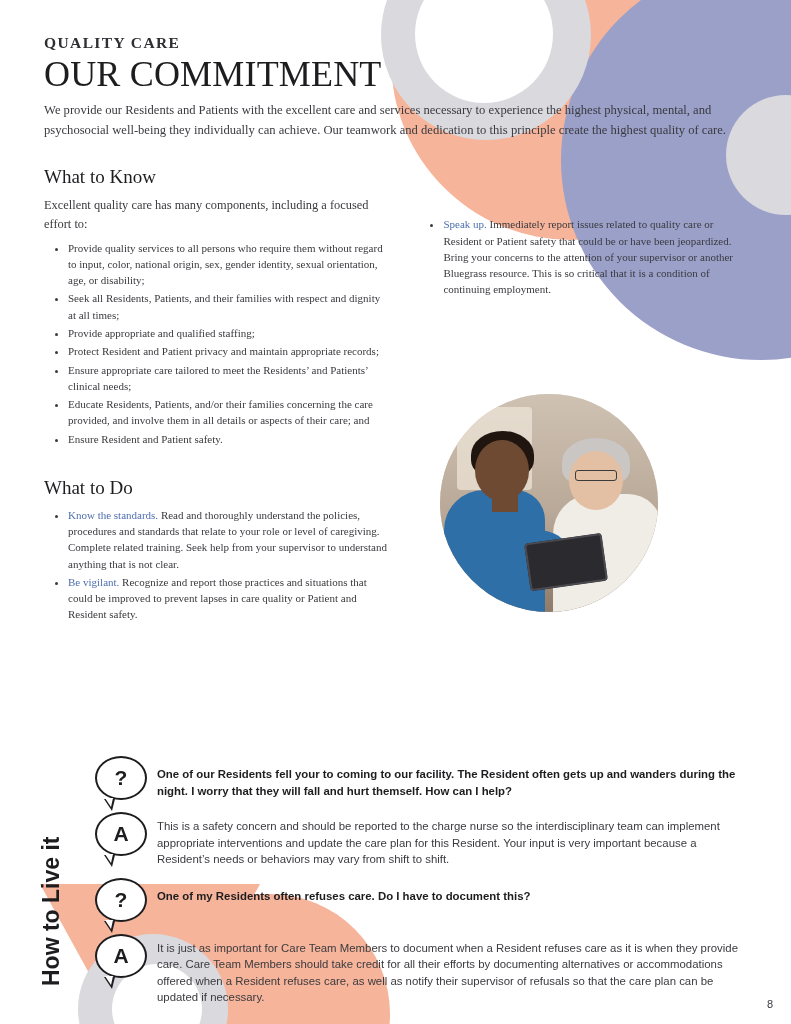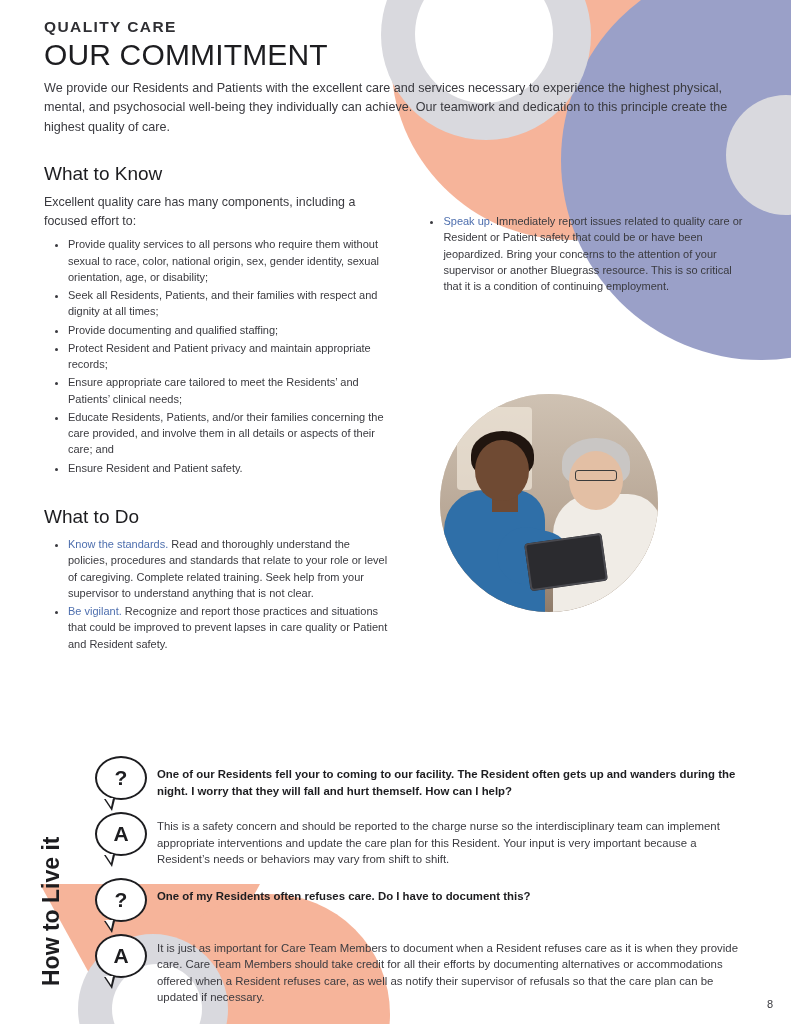--- a/index.html
+++ b/index.html
@@ -75,31 +75,31 @@
     background: #d9d9de;
   }
   #deco-white-bottom {
     bottom: -30px; left: 112px;
     width: 90px; height: 90px;
     border-radius: 50%;
     background: #ffffff;
   }
 
   
-  .page { position: relative; z-index: 5; padding: 12px 44px 0 44px; }
+  .page { position: relative; z-index: 5; padding: 28px 44px 0 44px; font-family: Liberation Serif, serif; }
 
   .eyebrow {
     font-size: 15.5px;
     font-weight: bold;
     letter-spacing: 0.09em;
     color: #2f2f33;
     margin: 6px 0 2px 0;
   }
   .title {
-    font-size: 30px;
+    font-size: 36px;
     font-weight: normal;
     letter-spacing: 0.005em;
     color: #1d1d20;
     margin: 0 0 6px 0;
     line-height: 1.15;
   }
   .intro {
     font-size: 12.6px;
     line-height: 1.55;
     color: #3a3a3f;
@@ -254,23 +254,23 @@
   <div class="eyebrow">QUALITY CARE</div>
   <h1 class="title">OUR COMMITMENT</h1>
   <p class="intro">We provide our Residents and Patients with the excellent care and services necessary to experience the highest physical, mental, and psychosocial well-being they individually can achieve. Our teamwork and dedication to this principle create the highest quality of care.</p>
 
   <h2 class="section">What to Know</h2>
 
   <div class="cols">
     <div class="col-left">
       <p class="lead">Excellent quality care has many components, including a focused effort to:</p>
       <ul class="bullets">
-        <li>Provide quality services to all persons who require them without sexual to race, color, national origin, sex, gender identity, sexual orientation, age, or disability;</li>
+        <li>Provide quality services to all persons who require them without regard to input, color, national origin, sex, gender identity, sexual orientation, age, or disability;</li>
         <li>Seek all Residents, Patients, and their families with respect and dignity at all times;</li>
-        <li>Provide documenting and qualified staffing;</li>
+        <li>Provide appropriate and qualified staffing;</li>
         <li>Protect Resident and Patient privacy and maintain appropriate records;</li>
         <li>Ensure appropriate care tailored to meet the Residents’ and Patients’ clinical needs;</li>
         <li>Educate Residents, Patients, and/or their families concerning the care provided, and involve them in all details or aspects of their care; and</li>
         <li>Ensure Resident and Patient safety.</li>
       </ul>
     </div>
 
     <div class="col-right">
       <ul class="bullets">
         <li><span class="accent">Speak up.</span><span> Immediately report issues related to quality care or Resident or Patient safety that could be or have been jeopardized. Bring your concerns to the attention of your supervisor or another Bluegrass resource. This is so critical that it is a condition of continuing employment.</span></li>

